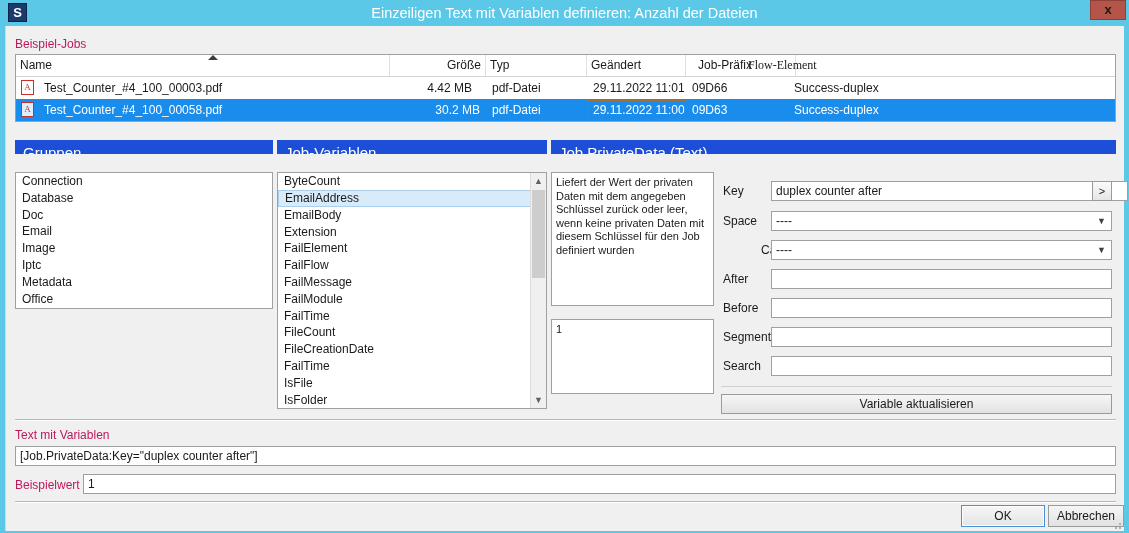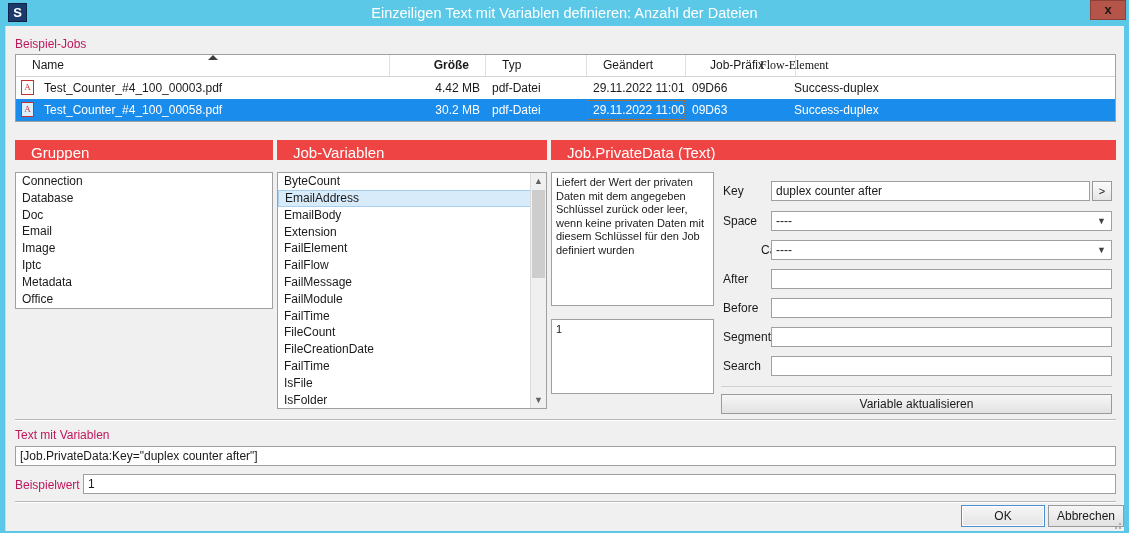--- a/index.html
+++ b/index.html
@@ -76,27 +76,27 @@
   .thead {
     position: relative;
     height: 22px;
     background: #ffffff;
     border-bottom: 1px solid #d4d4d4;
   }
   .th {
     position: absolute; top: 0;
     height: 21px; line-height: 21px;
     font-size: 12px; color: #1a1a1a;
-    padding: 0 16px;
+    padding: 0 4px;
     border-right: 1px solid #e1e1e1;
     white-space: nowrap;
     overflow: hidden;
     cursor: pointer;
   }
-  .th.num { text-align: right; font-weight: bold; }
+  .th.num { text-align: right; }
   .sort-arrow {
     position: absolute; left: 192px; top: 0px;
     width: 0; height: 0;
     border-left: 5px solid transparent;
     border-right: 5px solid transparent;
     border-bottom: 5px solid #3c3c3c;
   }
   .trow {
     position: relative;
     height: 22px;
@@ -124,26 +124,26 @@
   .trow.sel .pdf-ico { background: #dceefc; }
   .dotted-focus {
     position: absolute;
     border: 1px dotted #a5713a;
     pointer-events: none;
   }
 
   
   .sec-head {
     position: absolute;
-    height: 20px;
-    background: #ef4444;
+    height: 14px;
+    background: #1d4ed8;
     color: #ffffff;
     font-size: 15px;
     line-height: 26px;
-    padding-left: 16px;
+    padding-left: 8px;
     white-space: nowrap;
     overflow: hidden;
   }
 
   
   .listbox {
     position: absolute;
     background: #ffffff;
     border: 1px solid #a0a0a0;
     overflow: hidden;
@@ -293,21 +293,21 @@
         <div class="th num" style="left:374px; width:96px;">Größe</div>
         <div class="th" style="left:470px; width:101px;">Typ</div>
         <div class="th" style="left:571px; width:99px;">Geändert</div>
         <div class="th" style="left:670px; width:102px;margin-left:8px;">Job-Präfix</div>
         <div class="th" style="left:728px; width:327px; border-right:none;font-family:Liberation Serif, serif;">Flow-Element</div>
       </div>
 
       <div class="trow">
         <div class="pdf-ico">A</div>
         <div class="td" style="left:22px; width:352px;">Test_Counter_#4_100_00003.pdf</div>
-        <div class="td num" style="left:374px; width:96px;">4.42 MB</div>
+        <div class="td num" style="left:366px; width:96px;">4.42 MB</div>
         <div class="td" style="left:470px; width:101px;">pdf-Datei</div>
         <div class="td" style="left:571px; width:99px;">29.11.2022 11:01</div>
         <div class="td" style="left:670px; width:102px;">09D66</div>
         <div class="td" style="left:772px; width:327px;">Success-duplex</div>
       </div>
 
       <div class="trow sel">
         <div class="pdf-ico">A</div>
         <div class="td" style="left:22px; width:352px;">Test_Counter_#4_100_00058.pdf</div>
         <div class="td num" style="left:374px; width:96px;">30.2 MB</div>
@@ -357,21 +357,21 @@
         <div class="sthumb"></div>
         <div class="sbtn dn">▼</div>
       </div>
     </div>
 
     <div class="descbox" style="left:545px; top:146px; width:163px; height:134px;">Liefert der Wert der privaten Daten mit dem angegeben Schlüssel zurück oder leer, wenn keine privaten Daten mit diesem Schlüssel für den Job definiert wurden</div>
 
     <div class="descbox" style="left:545px; top:293px; width:163px; height:75px;">1</div>
 
     <div class="form-lbl" style="left:717px; top:155px;">Key</div>
-    <div class="inp" style="left:765px; top:155px; width:319px;">duplex counter after</div>
+    <div class="inp" style="left:765px; top:155px; width:357px;">duplex counter after</div>
     <div class="browse-btn" style="left:1086px; top:155px;">&gt;</div>
 
     <div class="form-lbl" style="left:717px; top:185px;">Space</div>
     <div class="sel-box" style="left:765px; top:185px; width:341px;">
       <span>----</span>
       <span class="caret">▼</span>
     </div>
 
     <div class="form-lbl" style="left:755px; top:214px;">Case</div>
     <div class="sel-box" style="left:765px; top:214px; width:341px;">

